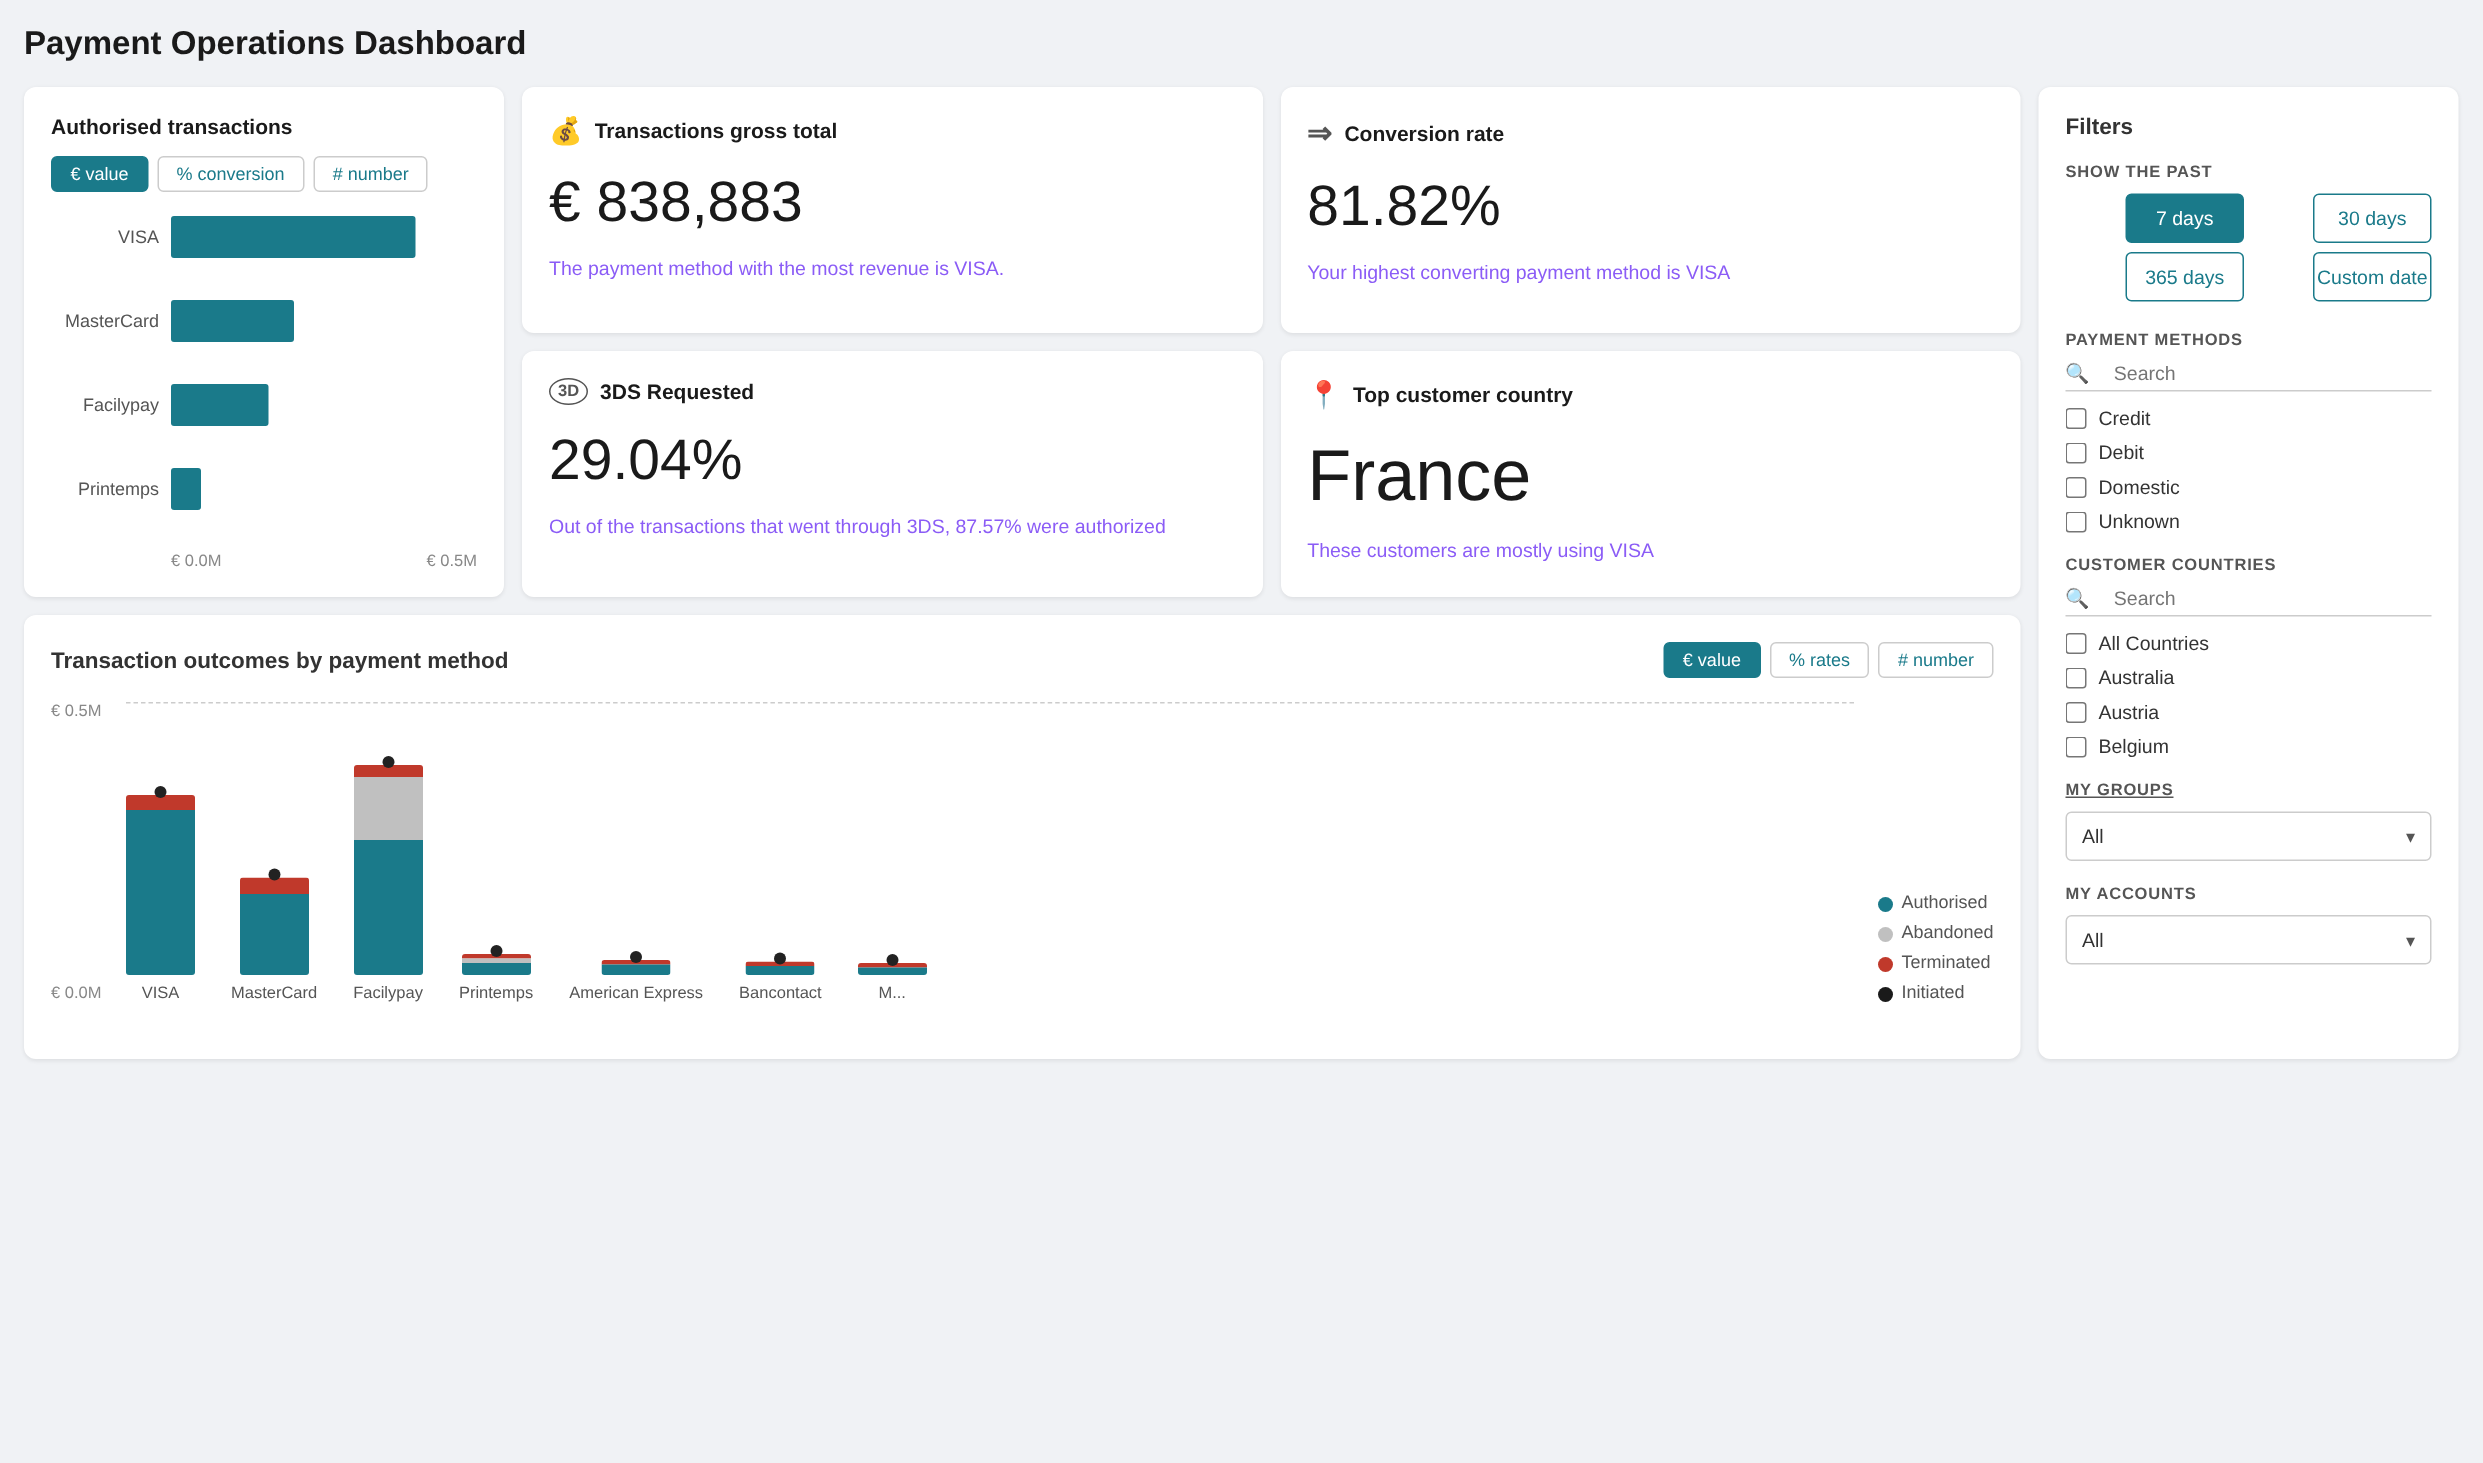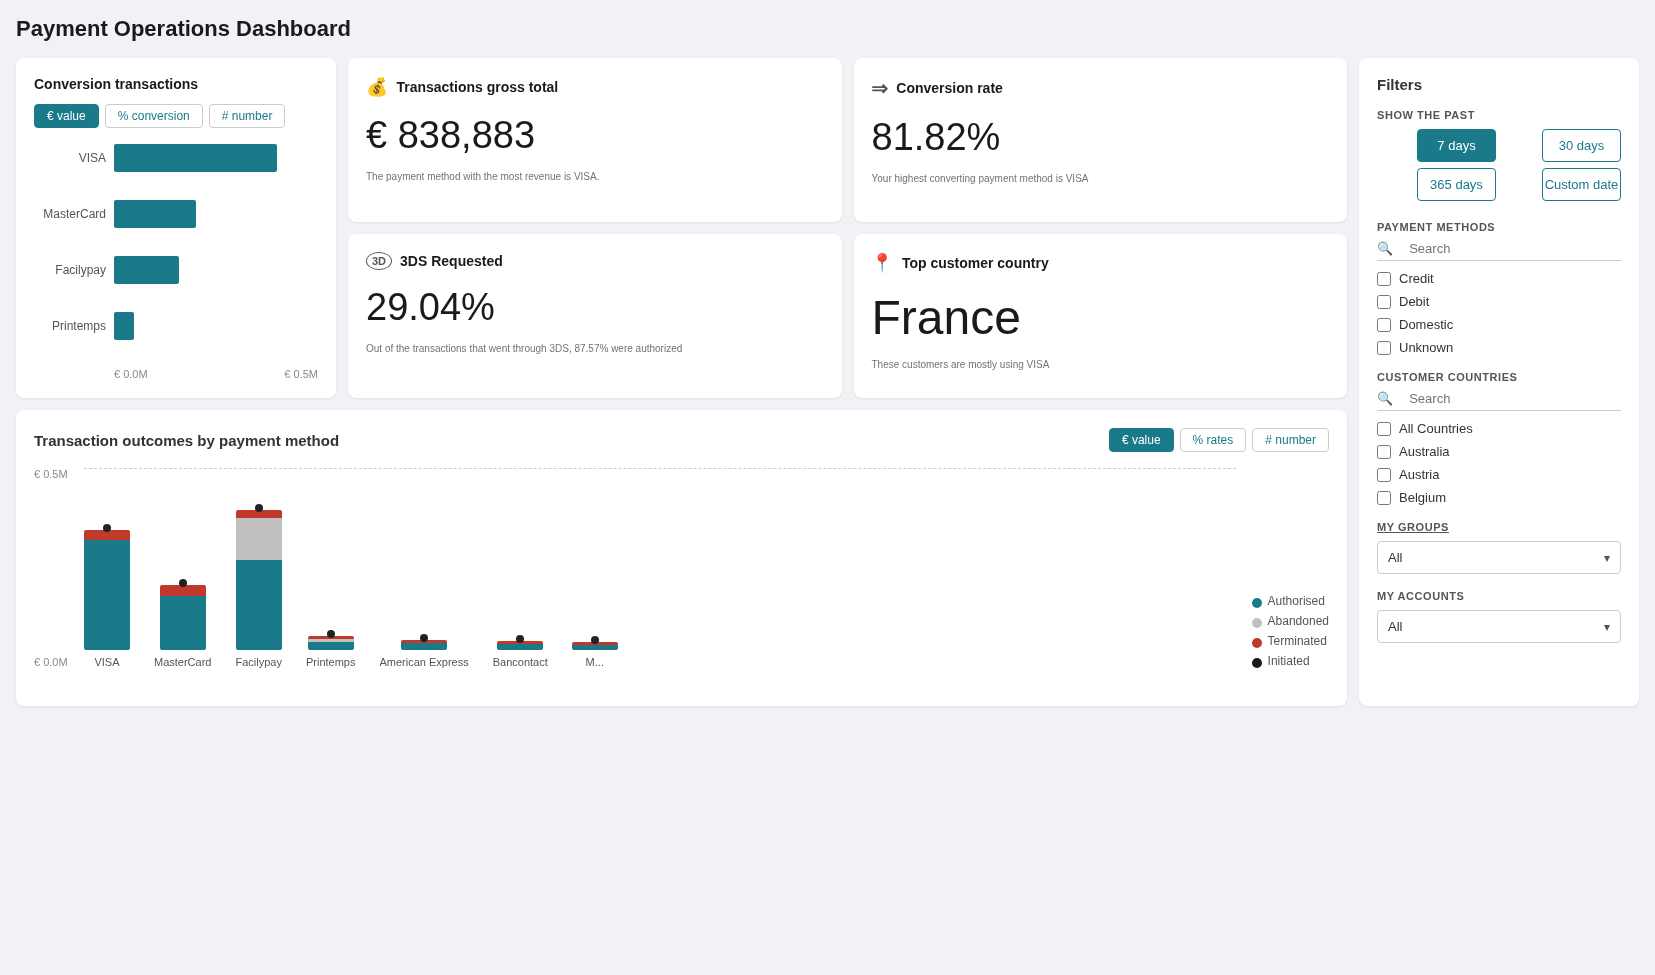--- a/index.html
+++ b/index.html
@@ -95,22 +95,22 @@
       font-size: 11px;
       color: #888;
     }
     .big-value {
       font-size: 38px;
       font-weight: 300;
       color: #1a1a1a;
       margin: 16px 0 12px;
     }
     .description-text {
-      font-size: 10px;
-      color: #737373;
+      font-size: 13px;
+      color: #8b5cf6;
       line-height: 1.5;
     }
 
     
     .filters-card {
       grid-column: 4;
       grid-row: 1 / 3;
       padding: 18px;
     }
     .filter-title {
@@ -261,21 +261,21 @@
   </style>
 </head>
 <body>
 
 <h1 class="page-title">Payment Operations Dashboard</h1>
 
 <div class="main-layout">
 
   <div class="card auth-card">
     <div class="card-title">
-      <span>Conversion transactions</span>
+      <span>Authorised transactions</span>
     </div>
     <div class="toggle-buttons">
       <button class="toggle-btn active">€ value</button>
       <button class="toggle-btn">% conversion</button>
       <button class="toggle-btn"># number</button>
     </div>
     <div class="bar-chart">
       <div style="position:relative;">
         <div class="bar-row">
           <div class="bar-label">VISA</div>

